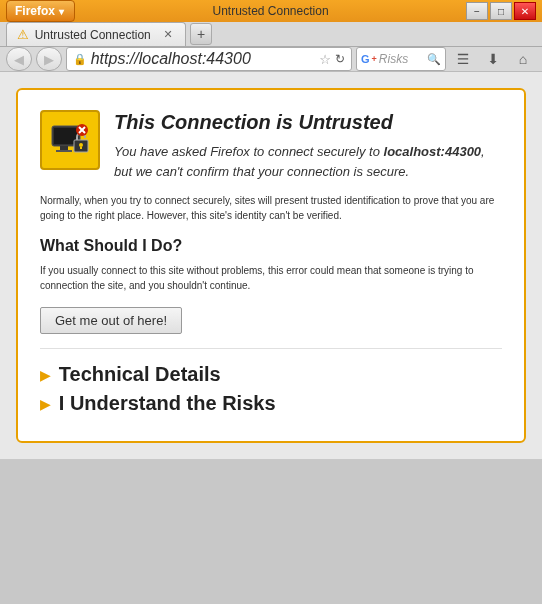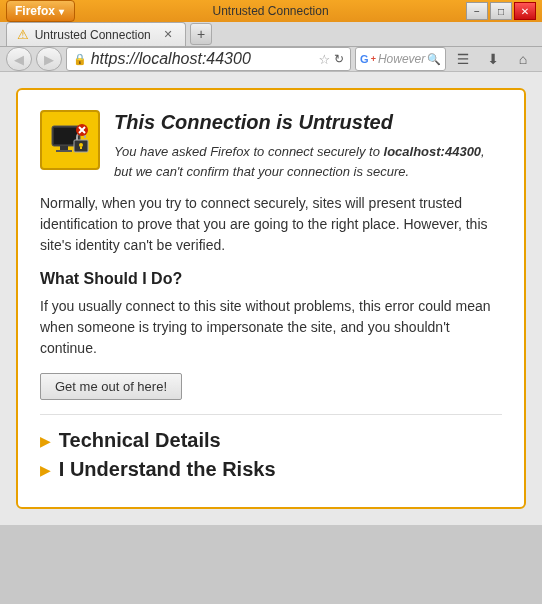--- a/index.html
+++ b/index.html
@@ -315,21 +315,21 @@
       font-size: 13px;
       color: #333;
       line-height: 1.5;
     }
 
     .error-desc strong {
       font-weight: bold;
     }
 
     .error-body {
-      font-size: 14px;
+      font-size: 10px;
       color: #333;
       line-height: 1.5;
       margin-bottom: 14px;
     }
 
     .section-title {
       font-size: 16px;
       font-weight: bold;
       color: #222;
       margin-bottom: 8px;
@@ -403,21 +403,21 @@
     <div class="nav-btn disabled">▶</div>
     <div class="address-bar">
       <span class="lock">🔒</span>
       <input class="address-input" type="text" value="https://localhost:44300" style="">
       <span class="address-star">☆</span>
       <span class="reload-btn">↻</span>
     </div>
     <div class="google-box">
       <span class="google-g">G</span>
       <span class="google-plus">+</span>
-      <span class="search-text">However</span>
+      <span class="search-text">Risks</span>
       <span class="search-icon-btn">🔍</span>
     </div>
     <div class="toolbar-icons">
       <div class="toolbar-icon">☰</div>
       <div class="toolbar-icon">⬇</div>
       <div class="toolbar-icon">⌂</div>
     </div>
   </div>
 
   <div class="page-content">
@@ -447,21 +447,21 @@
           <div class="error-title">This Connection is Untrusted</div>
           <div class="error-desc">
             <span>You have asked Firefox to connect securely to </span><strong>localhost:44300</strong><span>, but we can't confirm that your connection is secure.</span>
           </div>
         </div>
       </div>
 
       <div class="error-body">Normally, when you try to connect securely, sites will present trusted identification to prove that you are going to the right place. However, this site's identity can't be verified.</div>
 
       <div class="section-title">What Should I Do?</div>
-      <div class="error-body">If you usually connect to this site without problems, this error could mean when someone is trying to impersonate the site, and you shouldn't continue.</div>
+      <div class="error-body">If you usually connect to this site without problems, this error could mean that someone is trying to connection the site, and you shouldn't continue.</div>
 
       <button class="get-out-btn">Get me out of here!</button>
 
       <div class="divider"></div>
 
       <div class="collapsible-row">
         <span class="triangle">▶</span>
         <span class="collapsible-label">Technical Details</span>
       </div>
 

